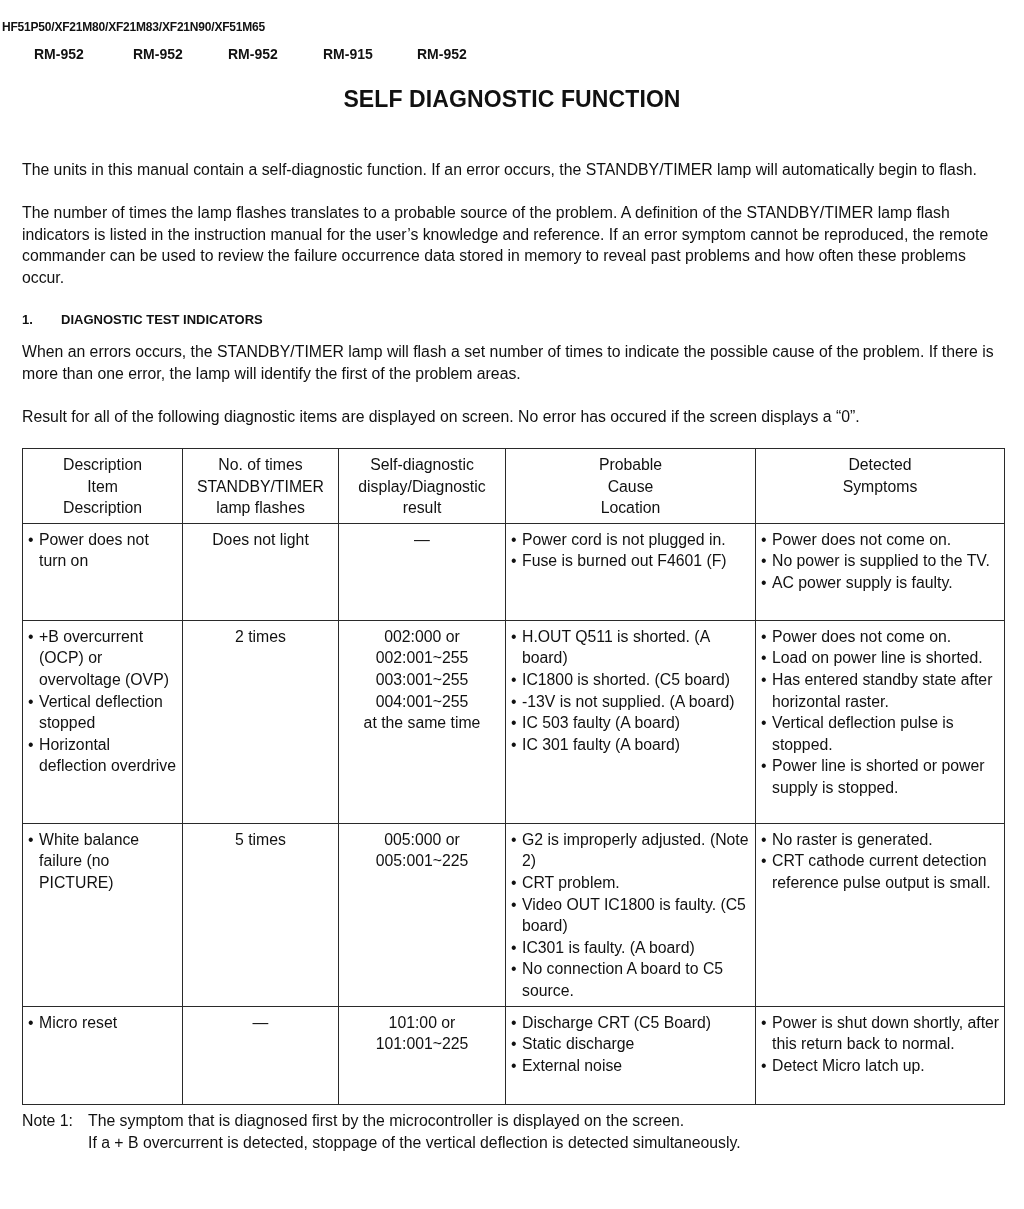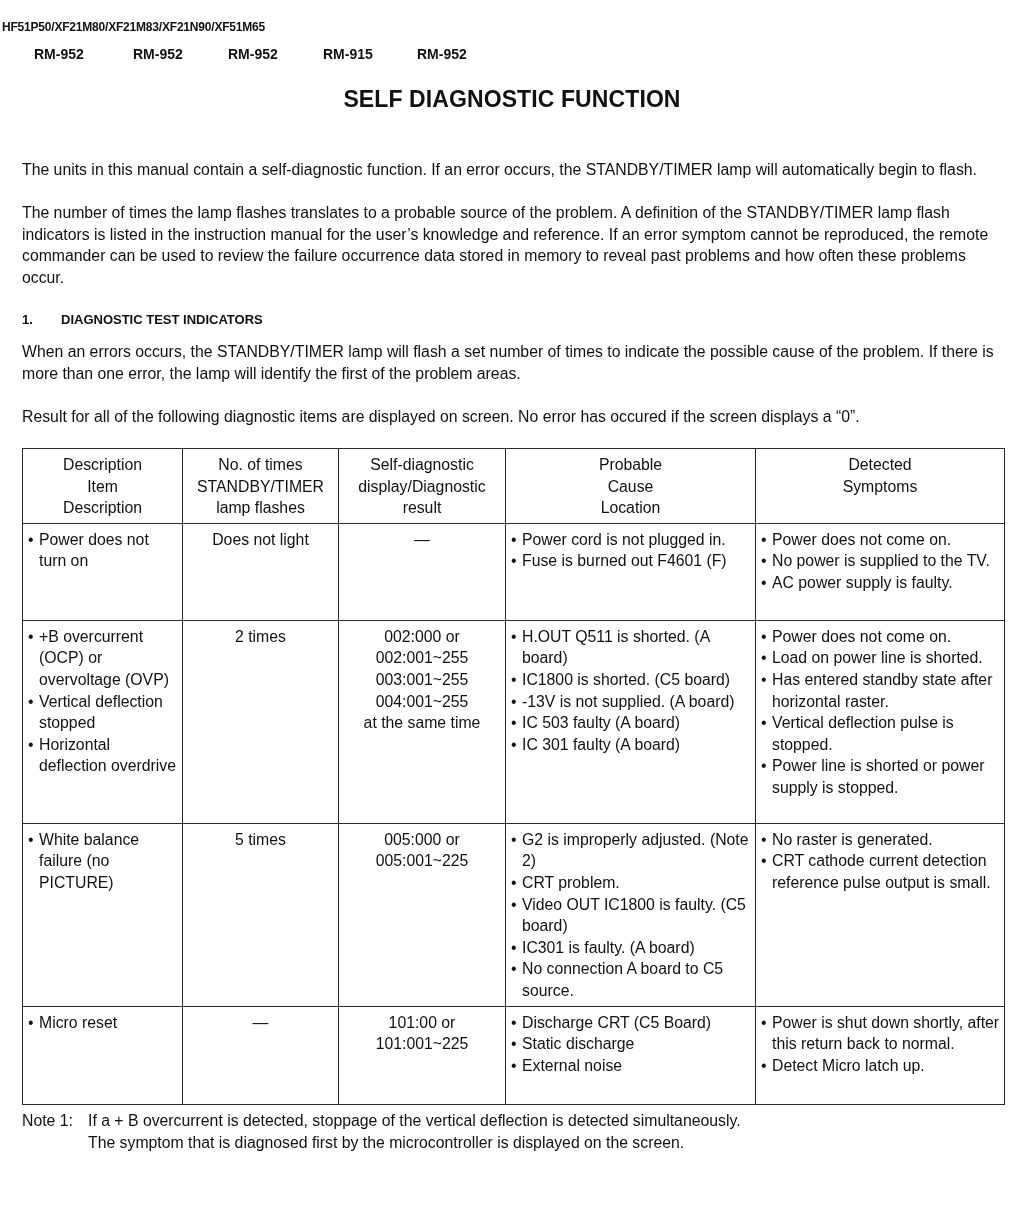--- a/index.html
+++ b/index.html
@@ -301,17 +301,17 @@
         </ul>
       </td>
     </tr>
   </tbody>
 </table>
 
 <div class="notes">
   <div class="note-row">
     <span class="note-label">Note 1:</span>
     <span class="note-text">
+      <span>The symptom that is diagnosed first by the microcontroller is displayed on the screen.</span>
       <span>If a + B overcurrent is detected, stoppage of the vertical deflection is detected simultaneously.</span>
-      <span>The symptom that is diagnosed first by the microcontroller is displayed on the screen.</span>
     </span>
   </div>
 </div>
 
 </body></html>

